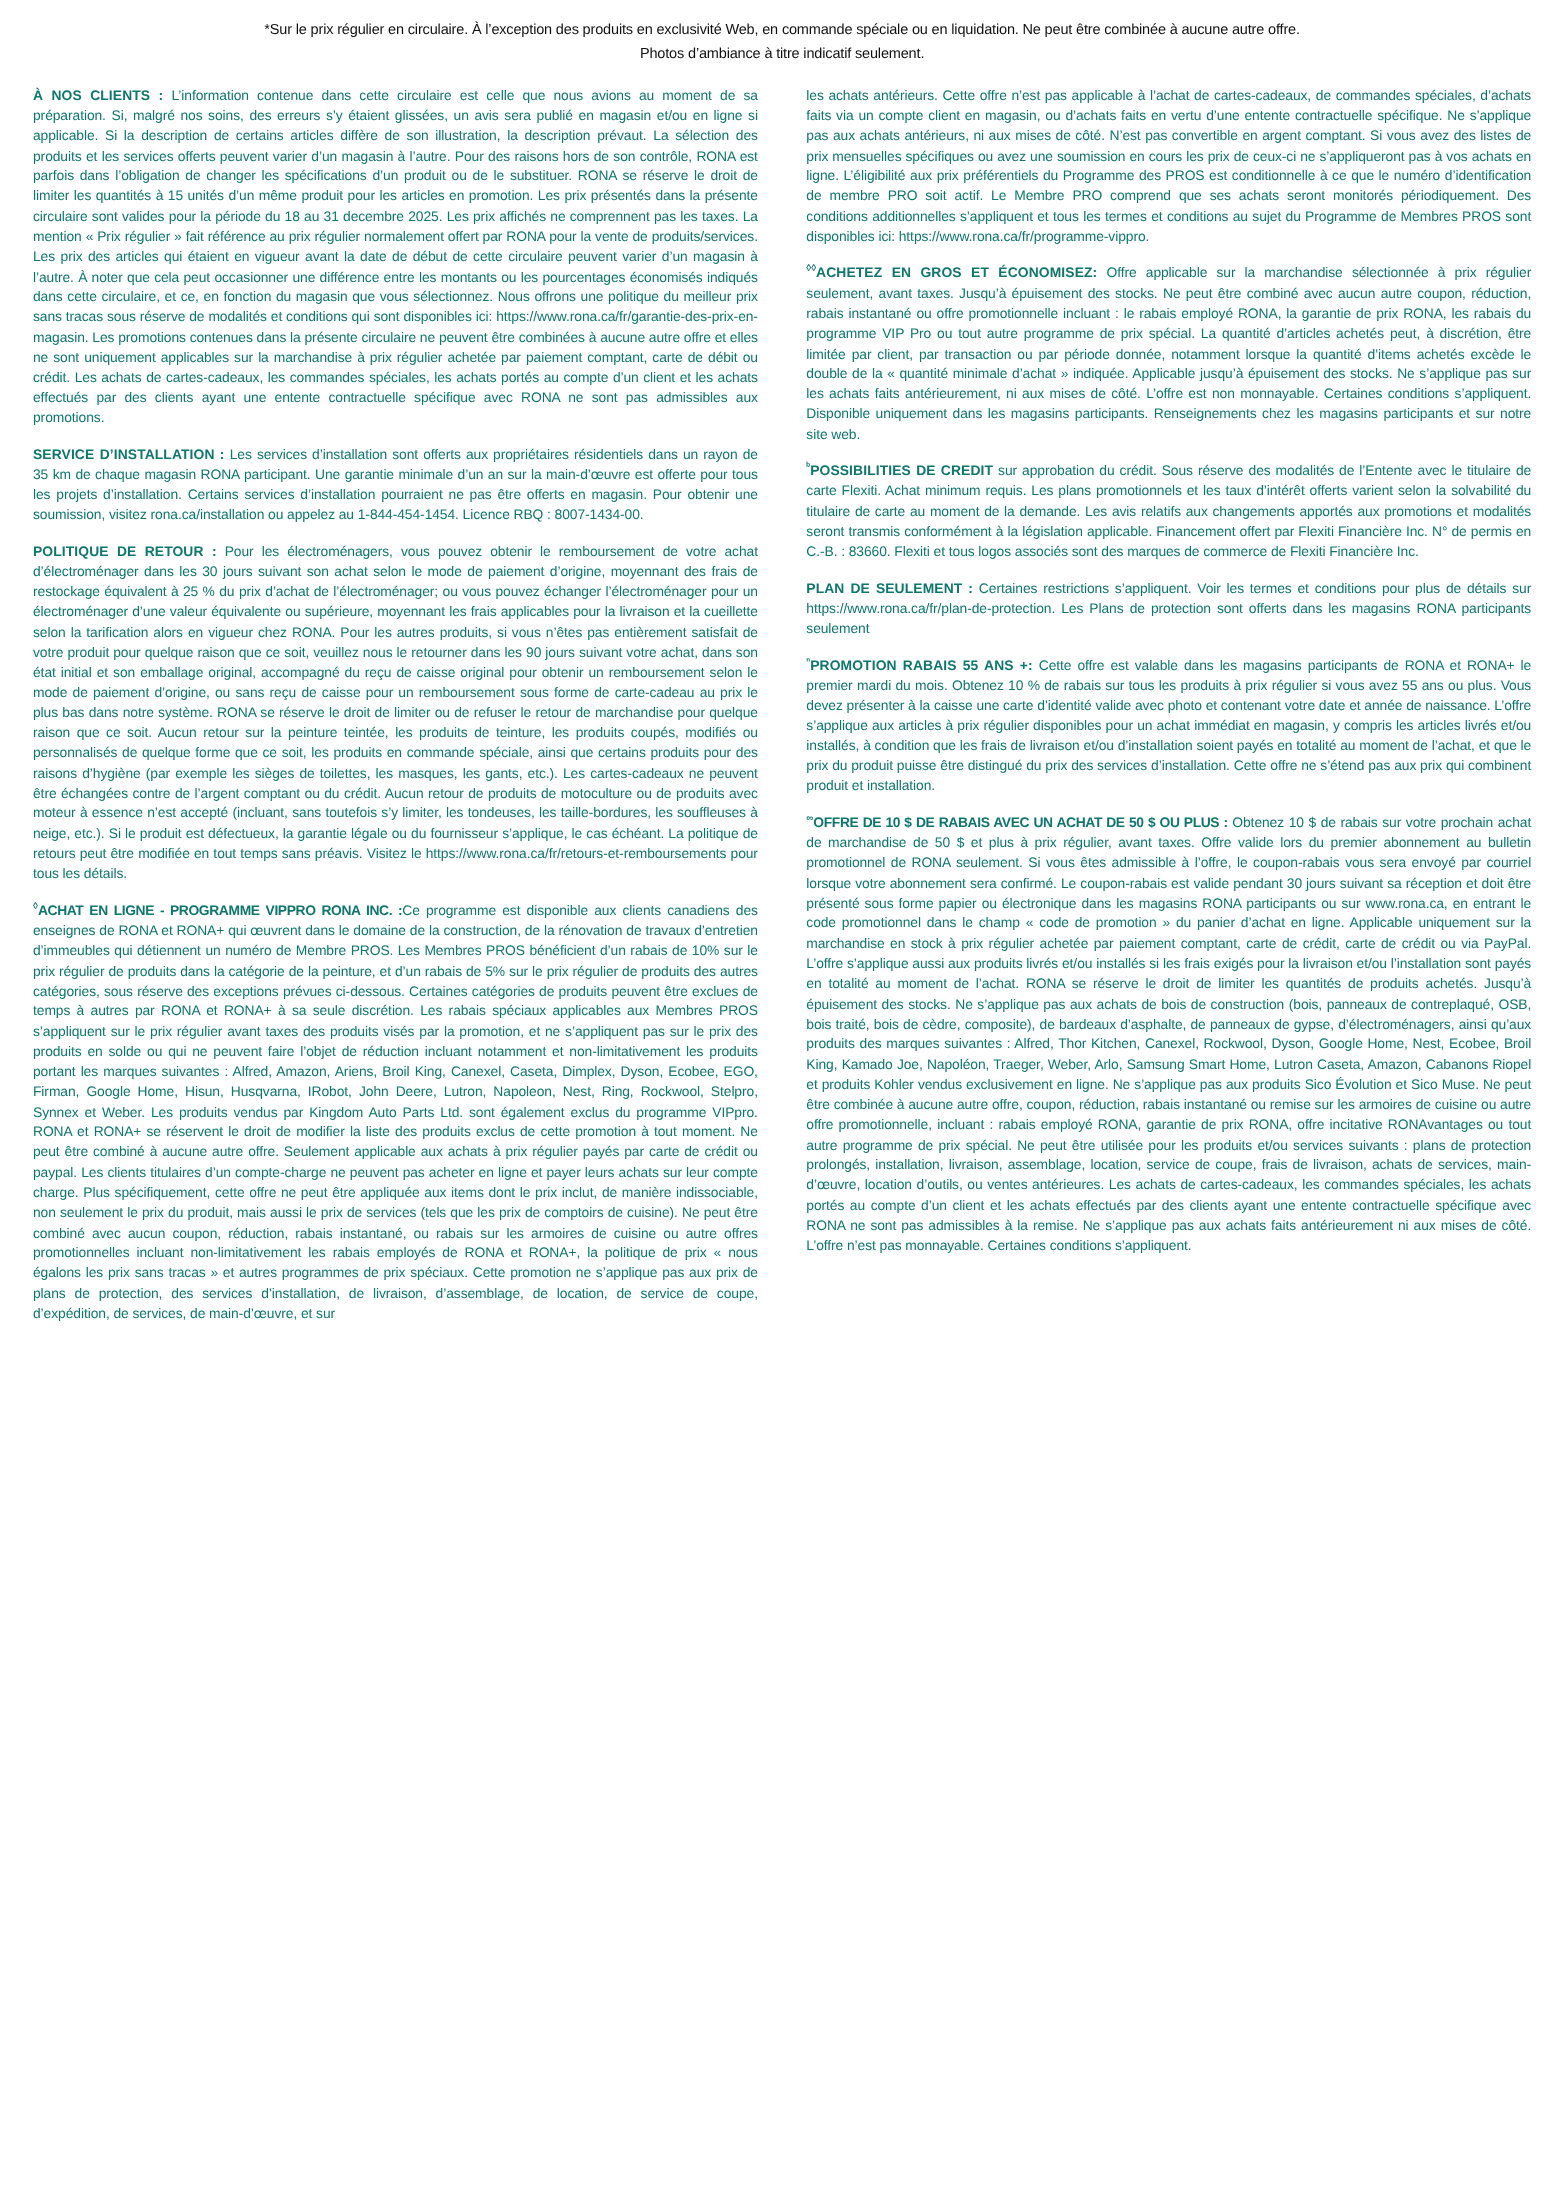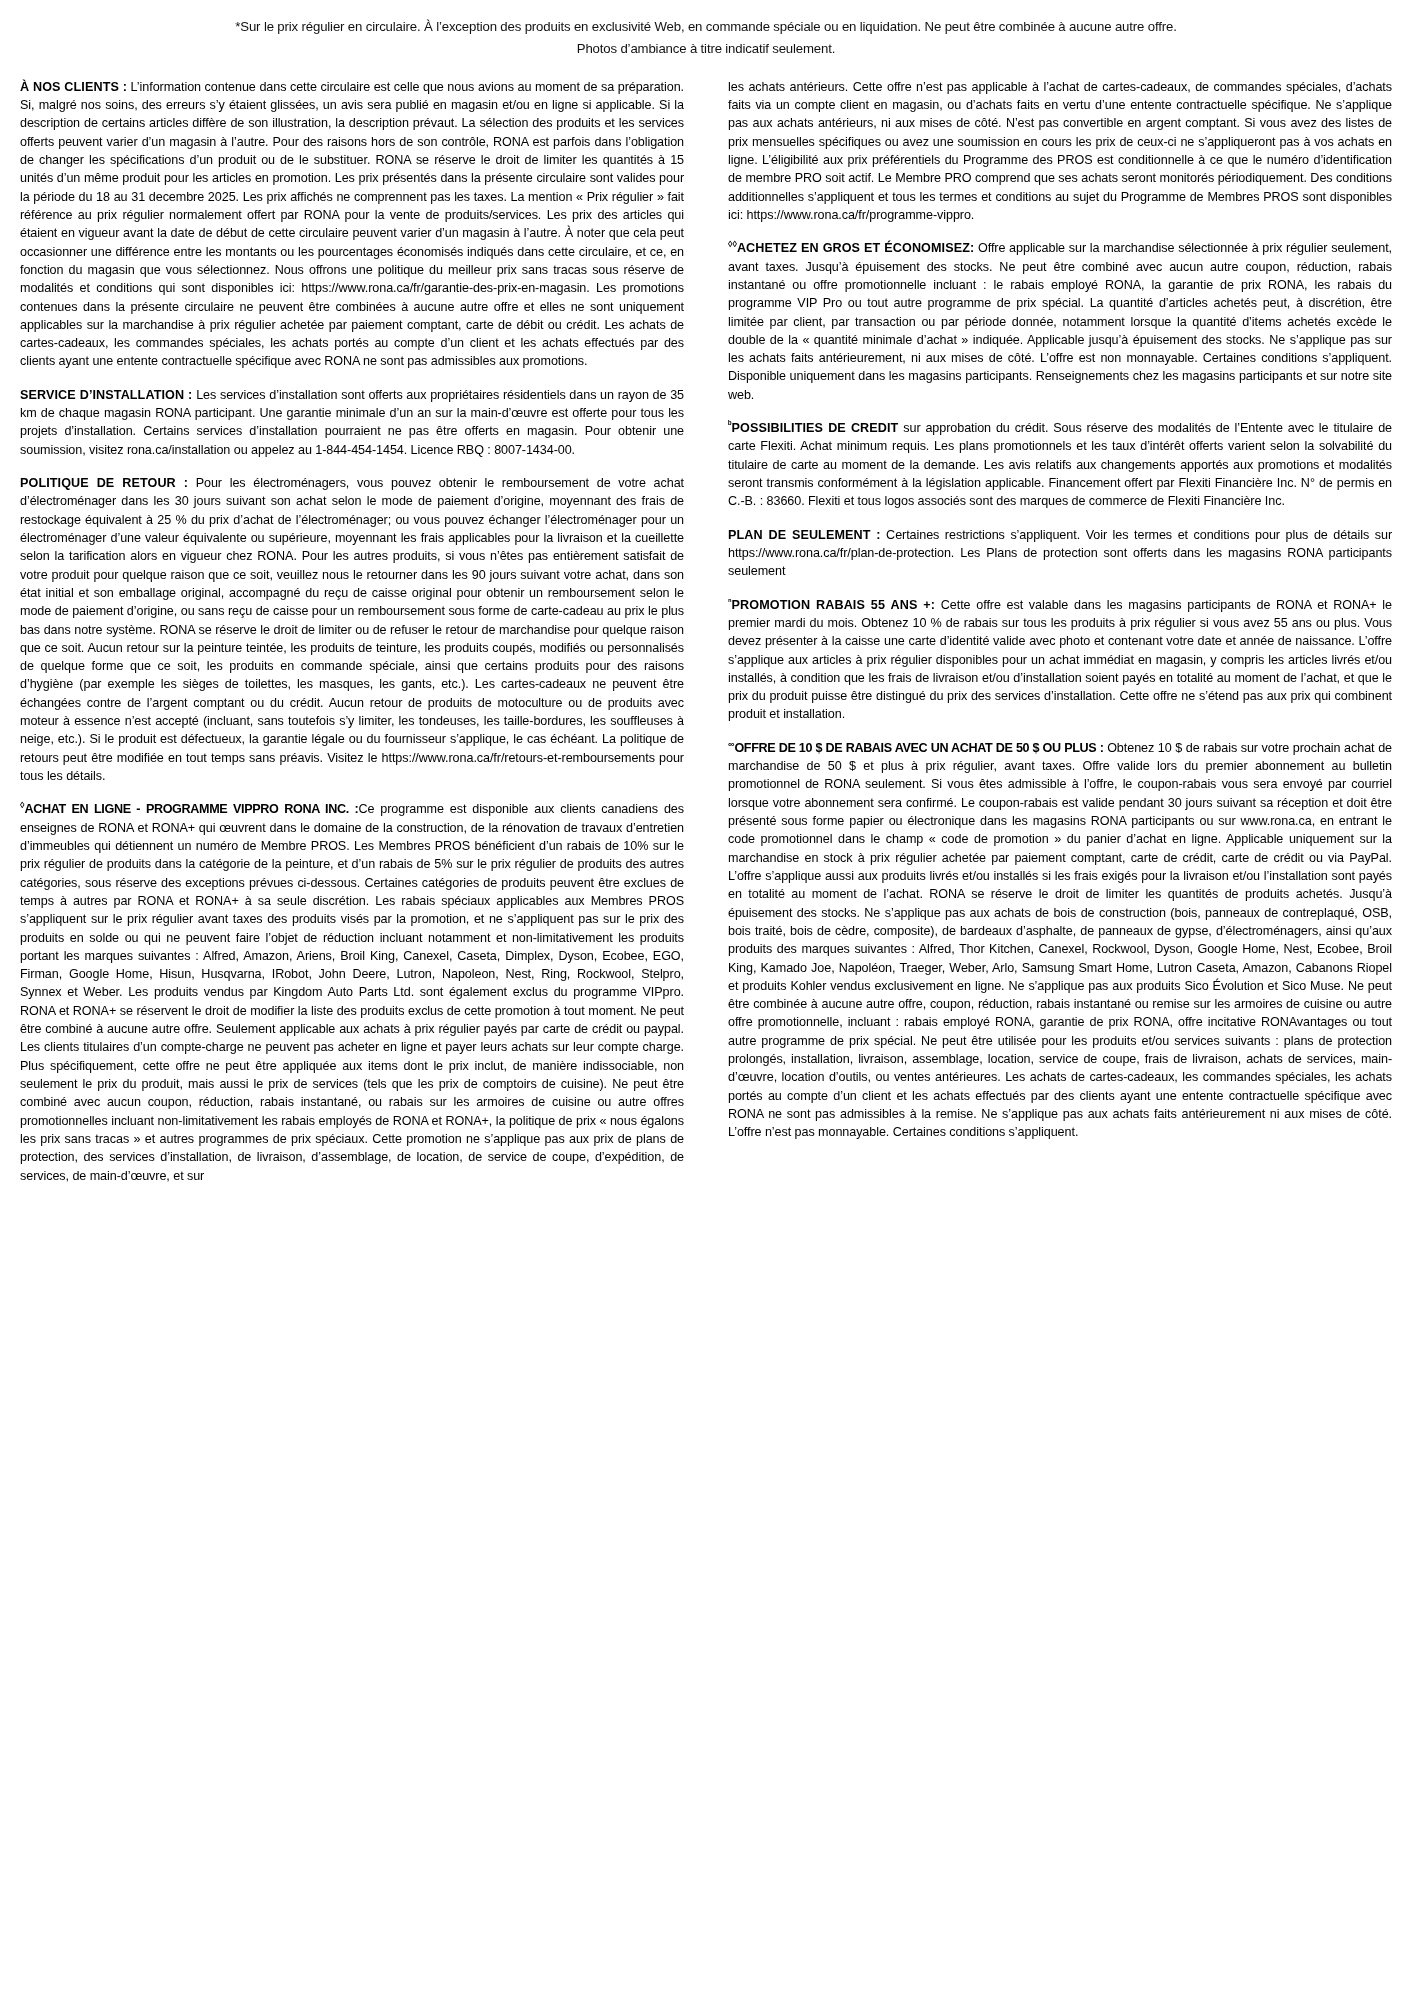--- a/index.html
+++ b/index.html
@@ -13,21 +13,21 @@
     min-height: 2000px;
     font-family: "Liberation Sans", sans-serif;
     color: #111111;
     -webkit-font-smoothing: antialiased;
   }
 
   .page {
     width: 1422px;
     min-height: 2000px;
     box-sizing: border-box;
-    padding: 16px 26px 10px 16px;
+    padding: 16px 26px 10px 26px;
     background: #ffffff;
   }
 
   
   .disclaimer {
     text-align: center;
     font-size: 13.2px;
     line-height: 1.62;
     letter-spacing: -0.15px;
     color: #111111;
@@ -54,21 +54,21 @@
     min-width: 0;
   }
 
   .block {
     margin: 0 0 15px 0;
     font-size: 12.6px;
     line-height: 1.455;
     text-align: justify;
     text-justify: inter-word;
     letter-spacing: -0.08px;
-    color: #000000;
+    color: #0f766e;
     hyphens: none;
   }
   .block:last-child { margin-bottom: 0; }
 
   .block .hd {
     font-weight: 700;
     letter-spacing: 0.1px;
   }
   .block .hd.tight {
     letter-spacing: -0.35px;

